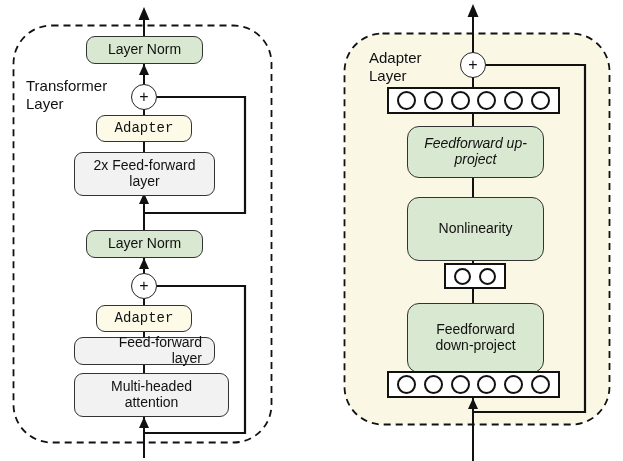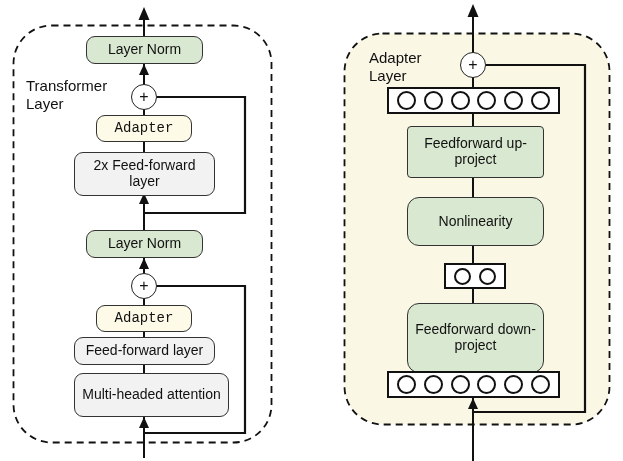--- a/index.html
+++ b/index.html
@@ -5,21 +5,21 @@
   html,body{margin:0;padding:0;background:#ffffff;}
   .canvas{
     position:relative;width:623px;height:461px;background:#ffffff;
     font-family:"Liberation Sans","DejaVu Sans",sans-serif;color:#111;
     overflow:hidden;
   }
   .wires{position:absolute;left:0;top:0;z-index:1;}
   .box{
     position:absolute;z-index:2;display:flex;align-items:center;justify-content:center;
     text-align:center;border:1.6px solid #333;border-radius:9px;
-    font-size:14px;line-height:1.12;box-sizing:border-box;padding:1px 4px;
+    font-size:14px;line-height:1.12;box-sizing:border-box;padding:1px 12px;
   }
   .green{background:var(--c-green,#d9e8d0);}
   .yellow{background:var(--c-yellow,#fdfbe7);font-family:Liberation Mono, monospace;}
   .gray{background:var(--c-gray,#f2f2f2);}
   .plus{
     position:absolute;z-index:3;width:26px;height:26px;border:1.6px solid #222;
     border-radius:50%;background:#fff;display:flex;align-items:center;justify-content:center;
     font-size:16px;box-sizing:border-box;padding-bottom:1px;
   }
   .row{
@@ -90,23 +90,23 @@
 
   <div class="row" style="left:387px;top:87px;width:173px;height:27px;">
       <span class="dot"></span>
       <span class="dot"></span>
       <span class="dot"></span>
       <span class="dot"></span>
       <span class="dot"></span>
       <span class="dot"></span>
     </div>
 
-  <div class="box green" style="left:407px;top:126px;width:137px;height:52px;border-radius:4px;">Feedforward up-project</div>
+  <div class="box green" style="left:407px;top:126px;width:137px;height:52px;border-radius:12px;font-style:italic;">Feedforward up-project</div>
 
-  <div class="box green" style="left:407px;top:197px;width:137px;height:49px;border-radius:12px;">Nonlinearity</div>
+  <div class="box green" style="left:407px;top:197px;width:137px;height:64px;border-radius:12px;">Nonlinearity</div>
 
   <div class="row small" style="left:444px;top:263px;width:62px;height:26px;">
       <span class="dot"></span>
       <span class="dot"></span>
     </div>
 
   <div class="box green" style="left:407px;top:303px;width:137px;height:70px;border-radius:12px;">Feedforward down-project</div>
 
   <div class="row" style="left:387px;top:371px;width:173px;height:27px;">
       <span class="dot"></span>

